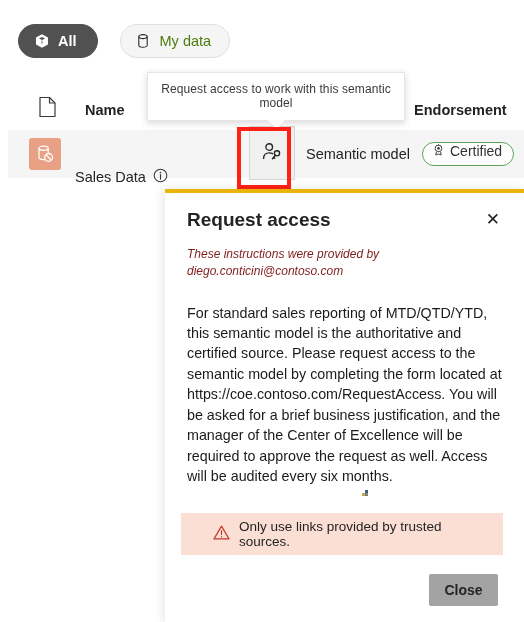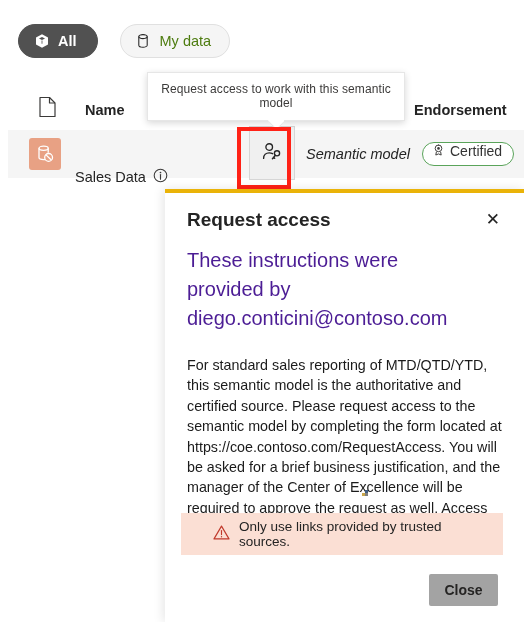--- a/index.html
+++ b/index.html
@@ -100,21 +100,21 @@
     justify-content: center;
   }
   .row-name {
     position: absolute;
     left: 67px;
     display: flex;
     align-items: center;
     gap: 7px;
     margin-top: 45px;
   }
-  .row-type { position: absolute; left: 298px; font-style: italic; }
+  .row-type { position: absolute; left: 298px; }
   .cert-pill {
     position: absolute;
     left: 414px;
     display: inline-flex;
     align-items: flex-start;
     gap: 5px;
     height: 24px;
     padding: 0 11px 0 9px;
     border: 1px solid #5aa45a;
     border-radius: 12px;
@@ -220,24 +220,25 @@
     border: none;
     cursor: pointer;
     font-size: 17px;
     color: #242424;
     line-height: 1;
     padding: 2px 2px;
     font-family: "Liberation Sans", sans-serif;
   }
   .dialog-subtitle {
     padding: 14px 22px 0 22px;
-    font-size: 20px;
+    font-size: 12px;
     line-height: 1.45;
-    color: #4c1d95;
+    color: #7f1d1d;
     max-width: 270px;
+    font-style: italic;
   }
   .dialog-body {
     padding: 22px 22px 0 22px;
     font-size: 14.3px;
     line-height: 1.43;
     color: #1b1b1b;
     white-space: pre-wrap;
     font-family: "Liberation Sans", sans-serif;
     max-width: 320px;
   }

